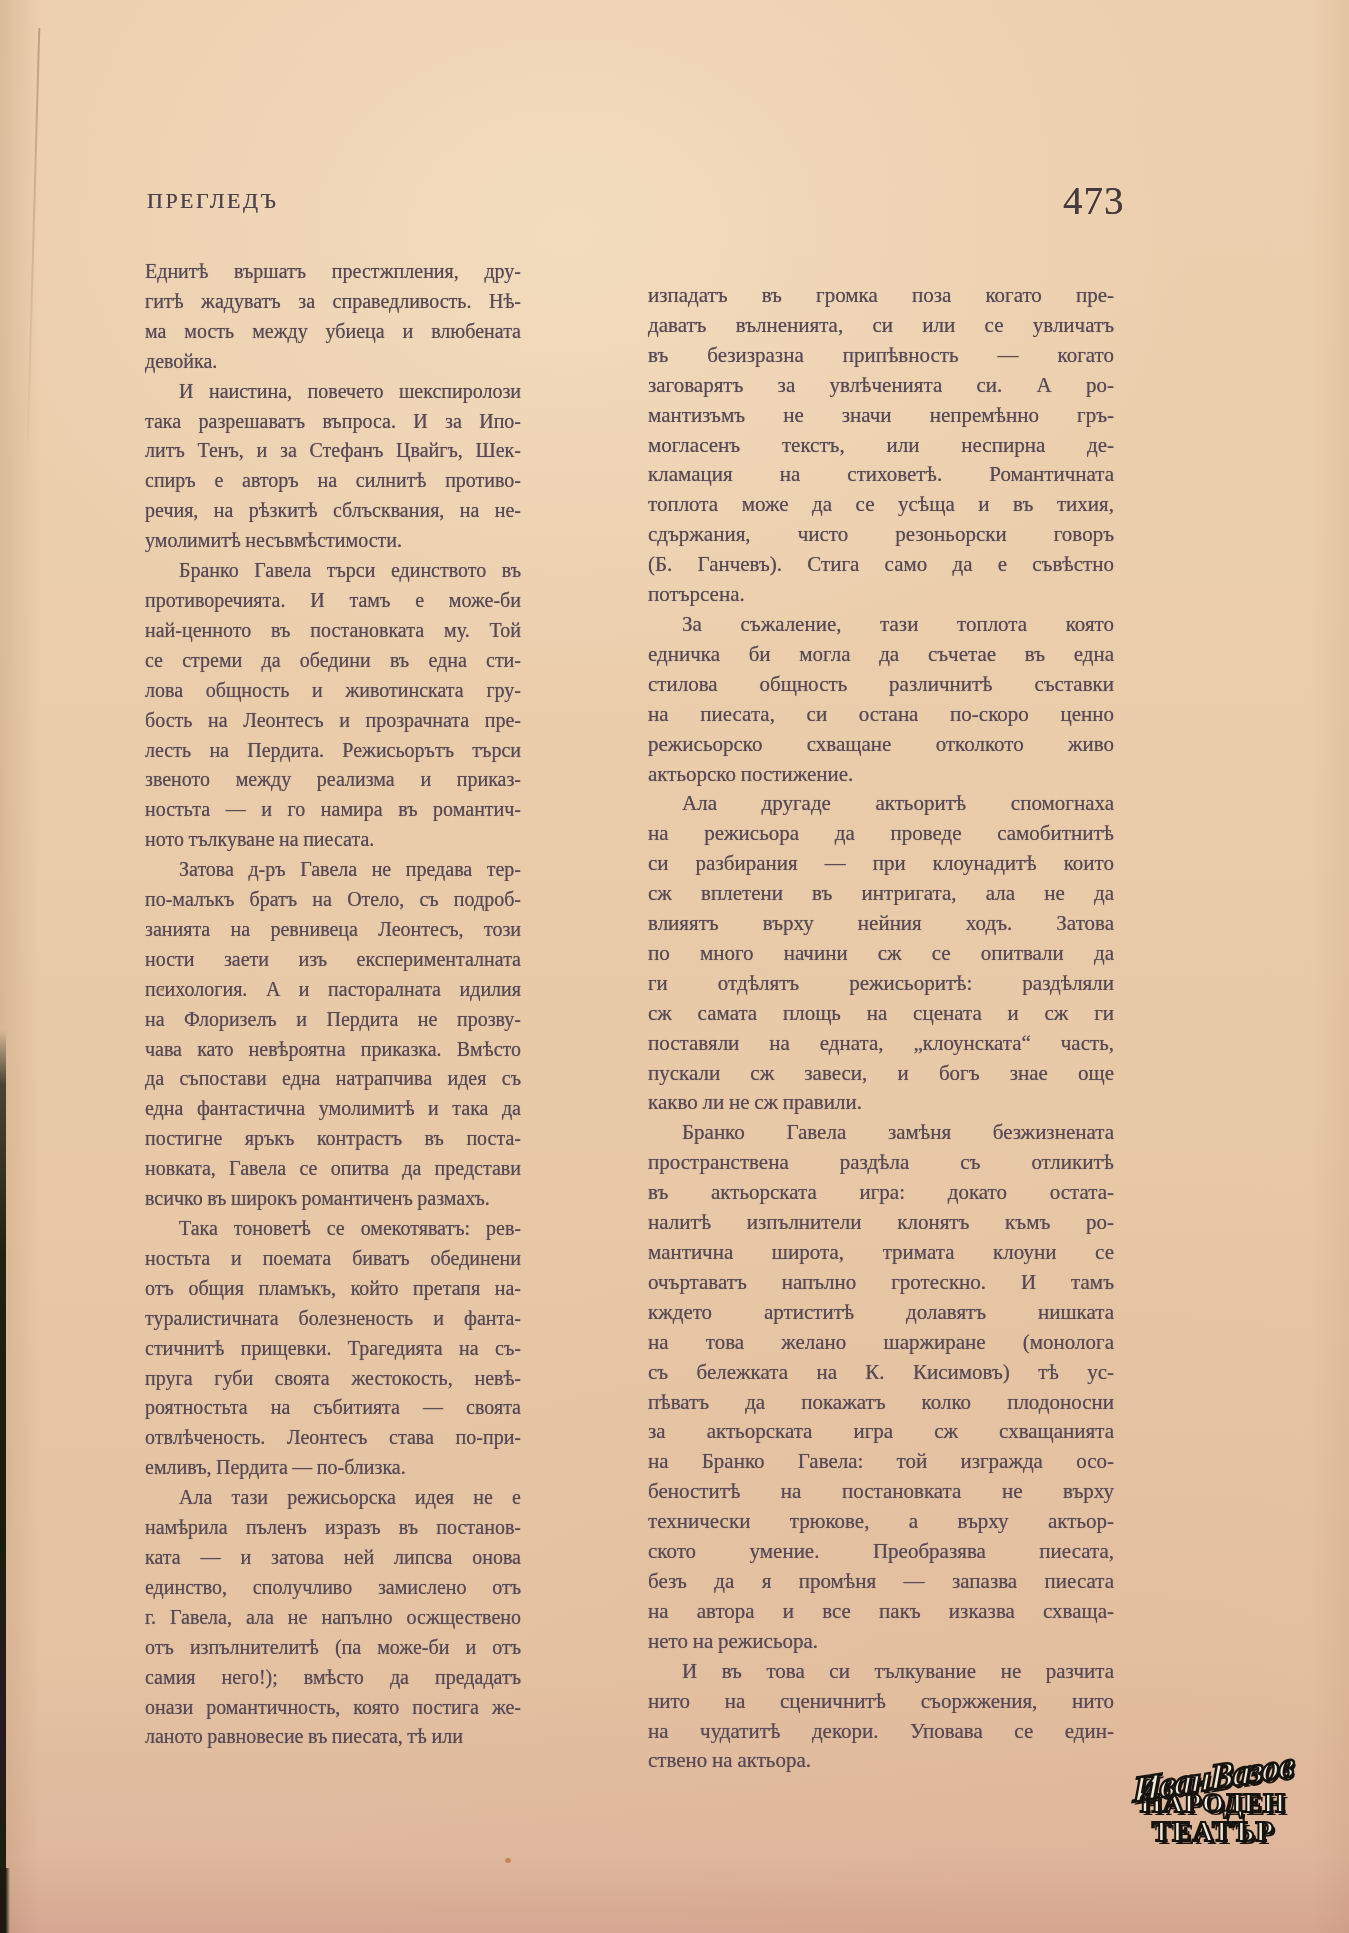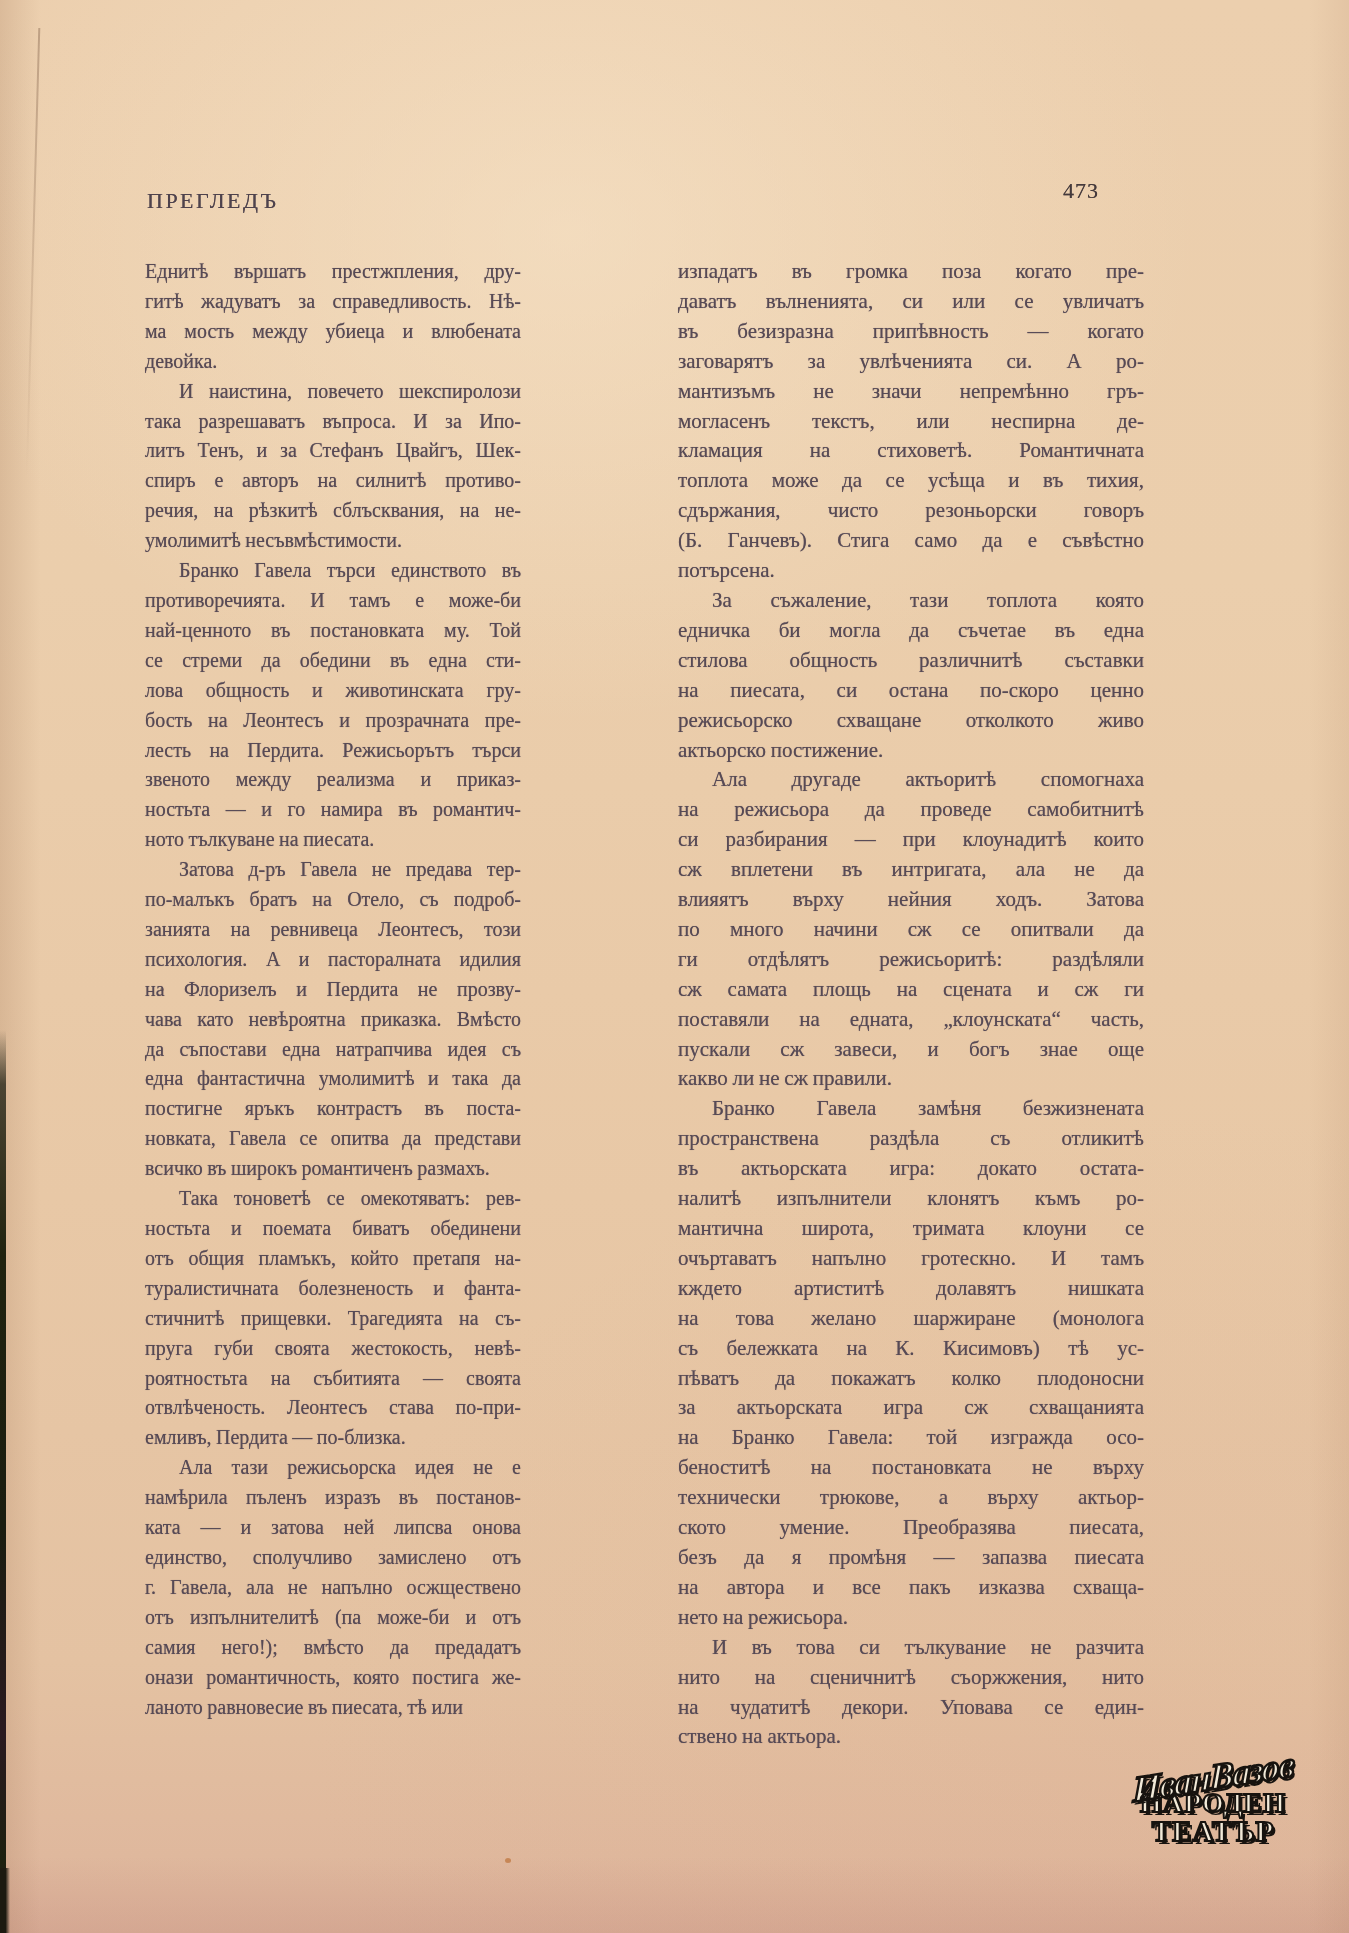--- a/index.html
+++ b/index.html
@@ -45,33 +45,33 @@
     border-radius: 50%; background: #7a5f50; opacity: .6; }
 
   
   .header-title {
     position: absolute; left: 147px; top: 188px;
     font-size: 22px; letter-spacing: 2.5px; color: #4e424c;
     text-shadow: 0 0 0.6px rgba(78,66,76,0.8);
   }
   .page-number {
     position: absolute; left: 1063px; top: 178px;
-    font-size: 22px; color: #453a3c; letter-spacing: 1px;
+    font-size: 39px; color: #453a3c; letter-spacing: 1px;
     text-shadow: 0 0 0.5px rgba(69,58,60,0.8);
   }
 
   
   .column {
     position: absolute; top: 257px;
     color: #574a55;
     text-shadow: 0 0 0.7px rgba(87,74,85,0.75);
     word-spacing: -0.5px;
   }
   .column.left  { left: 145px; width: 376px; font-size: 20px;   line-height: 29.9px; }
-  .column.right { left: 678px; width: 466px; font-size: 21px;   line-height: 29.9px; }
+  .column.right { left: 648px; width: 466px; font-size: 21px;   line-height: 29.9px; margin-top: 24px; }
   .line { text-align: justify; text-align-last: justify; white-space: normal; }
   .line.para-end { text-align-last: left; }
   .line.indent { text-indent: 34px; }
 
   
   .stamp {
     position: absolute; left: 1108px; top: 1756px; width: 210px;
     text-align: center; color: #f2ead9;
   }
   .stamp .sig {
@@ -128,20 +128,21 @@
       <div class="line">се стреми да обедини въ една сти-</div>
       <div class="line">лова общность и животинската гру-</div>
       <div class="line">бость на Леонтесъ и прозрачната пре-</div>
       <div class="line">лесть на Пердита. Режисьорътъ търси</div>
       <div class="line">звеното между реализма и приказ-</div>
       <div class="line">ностьта — и го намира въ романтич-</div>
       <div class="line para-end">ното тълкуване на пиесата.</div>
       <div class="line indent">Затова д-ръ Гавела не предава тер-</div>
       <div class="line">по-малъкъ братъ на Отело, съ подроб-</div>
       <div class="line">занията на ревнивеца Леонтесъ, този</div>
+      <div class="line">ности заети изъ експерименталната</div>
       <div class="line">психология. А и пасторалната идилия</div>
       <div class="line">на Флоризелъ и Пердита не прозву-</div>
       <div class="line">чава като невѣроятна приказка. Вмѣсто</div>
       <div class="line">да съпостави една натрапчива идея съ</div>
       <div class="line">една фантастична умолимитѣ и така да</div>
       <div class="line">постигне яръкъ контрастъ въ поста-</div>
       <div class="line">новката, Гавела се опитва да представи</div>
       <div class="line para-end">всичко въ широкъ романтиченъ размахъ.</div>
       <div class="line indent">Така тоноветѣ се омекотяватъ: рев-</div>
       <div class="line">ностьта и поемата биватъ обединени</div>

